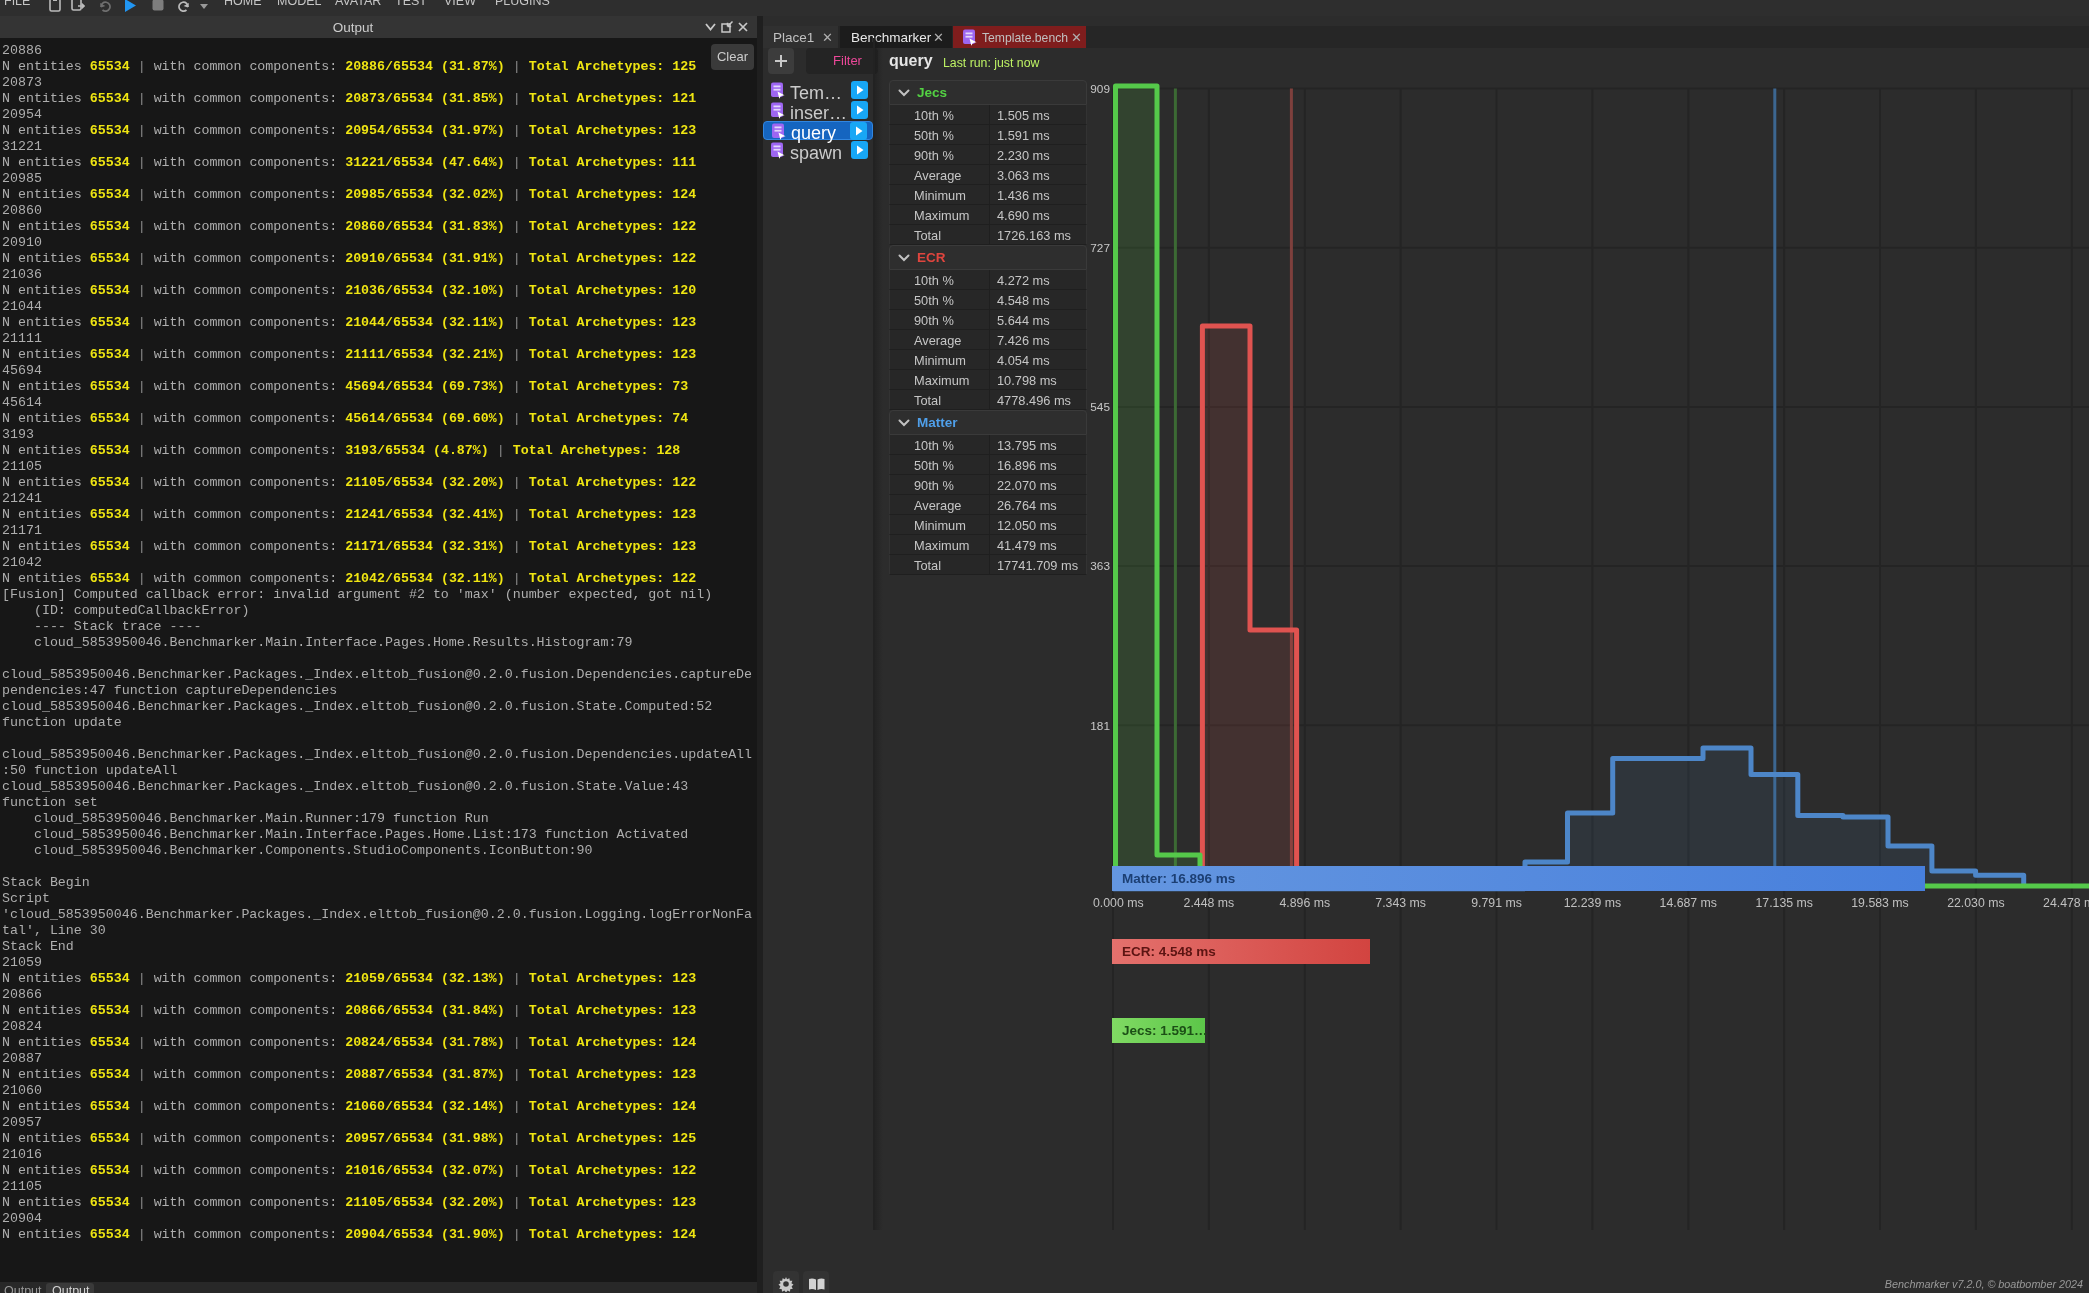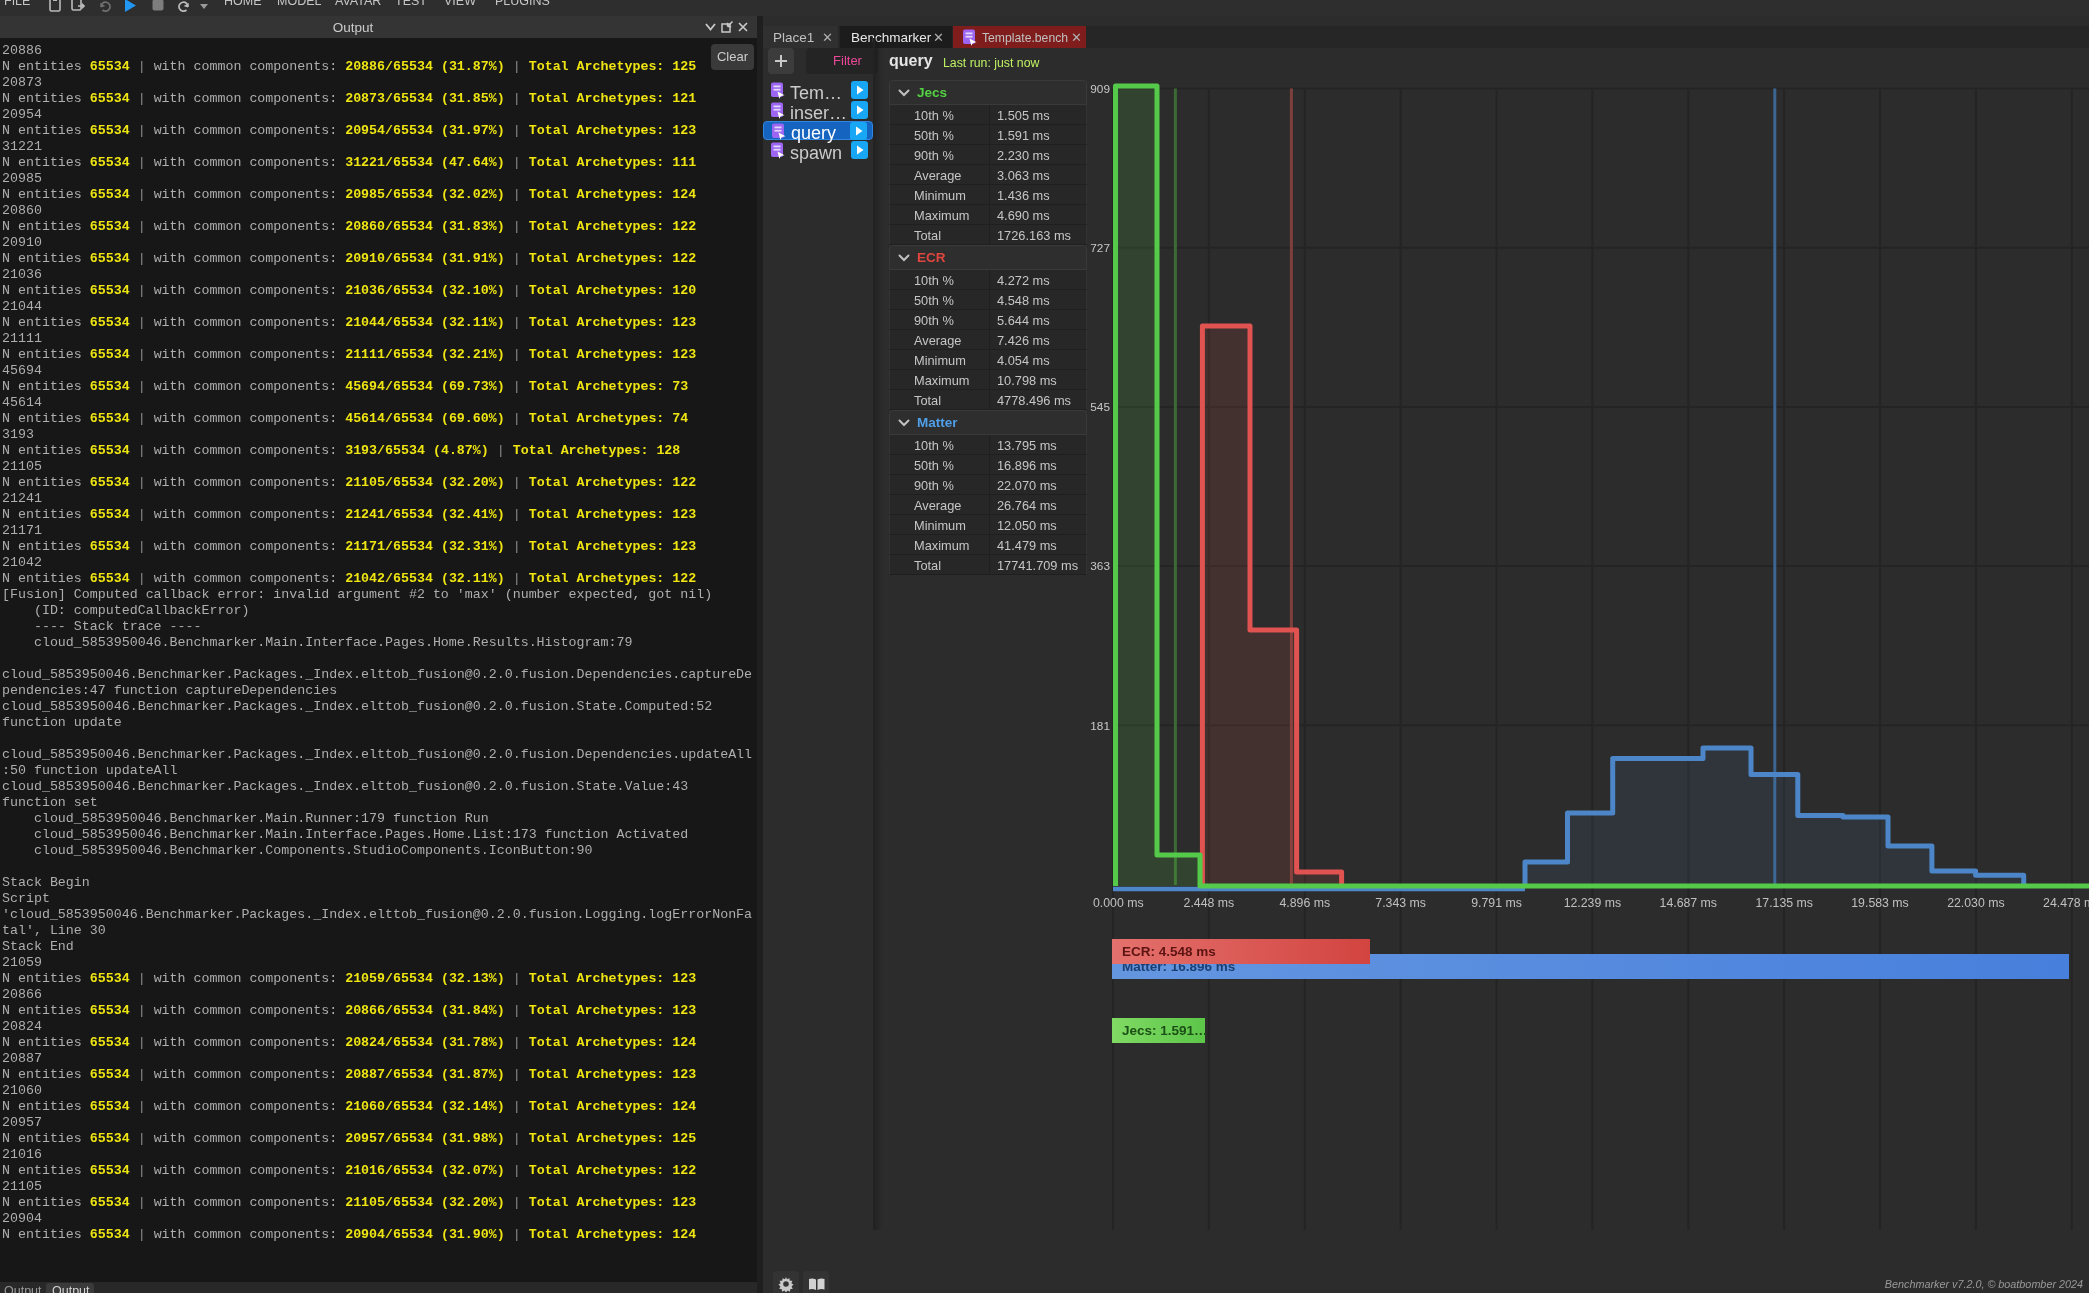--- a/index.html
+++ b/index.html
@@ -423,21 +423,21 @@
 <text x="1880.0" y="907" fill="#c0c0c0" font-size="12.3" text-anchor="middle" font-family="Liberation Sans, sans-serif">19.583 ms</text>
 <text x="1975.9" y="907" fill="#c0c0c0" font-size="12.3" text-anchor="middle" font-family="Liberation Sans, sans-serif">22.030 ms</text>
 <text x="2071.8" y="907" fill="#c0c0c0" font-size="12.3" text-anchor="middle" font-family="Liberation Sans, sans-serif">24.478 ms</text>
 <text x="1110" y="92.7" fill="#c8c8c8" font-size="11.8" text-anchor="end" font-family="Liberation Sans, sans-serif">909</text>
 <text x="1110" y="251.9" fill="#c8c8c8" font-size="11.8" text-anchor="end" font-family="Liberation Sans, sans-serif">727</text>
 <text x="1110" y="411.1" fill="#c8c8c8" font-size="11.8" text-anchor="end" font-family="Liberation Sans, sans-serif">545</text>
 <text x="1110" y="570.3" fill="#c8c8c8" font-size="11.8" text-anchor="end" font-family="Liberation Sans, sans-serif">363</text>
 <text x="1110" y="729.5" fill="#c8c8c8" font-size="11.8" text-anchor="end" font-family="Liberation Sans, sans-serif">181</text>
 </svg>
 
-<div class="lbar" style="left:1112px;top:954px;width:957px;background:linear-gradient(90deg,#6496e0,#477fdc)">
+<div class="lbar" style="left:1112px;top:866px;width:813px;background:linear-gradient(90deg,#6496e0,#477fdc)">
       <span style="color:#1c3f73">Matter: 16.896 ms</span>
     </div>
 <div class="lbar" style="left:1112px;top:939px;width:258px;background:linear-gradient(90deg,#e4716d,#d24440)">
       <span style="color:#5c1412">ECR: 4.548 ms</span>
     </div>
 <div class="lbar" style="left:1112px;top:1018px;width:93px;background:linear-gradient(90deg,#80da63,#5cc649)">
       <span style="color:#1c4f16">Jecs: 1.591…</span>
     </div>
 
 <div id="footer">Benchmarker v7.2.0, © boatbomber 2024</div>

